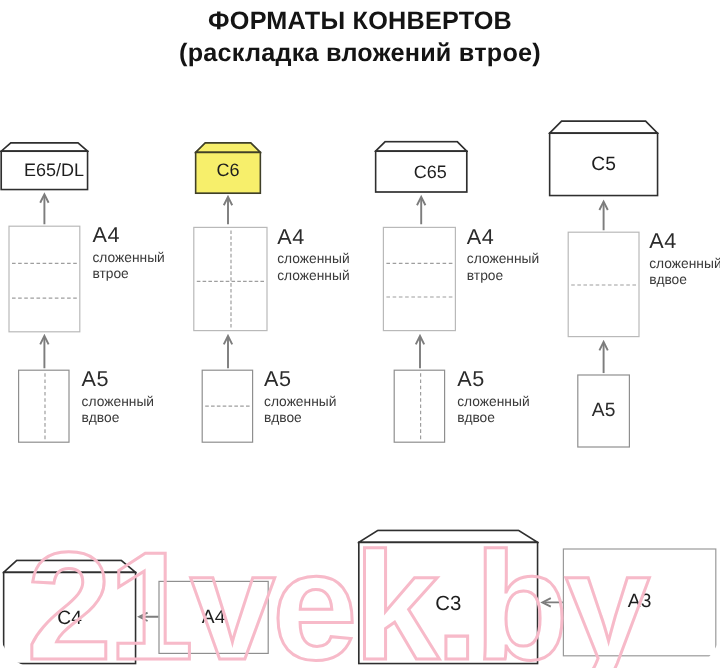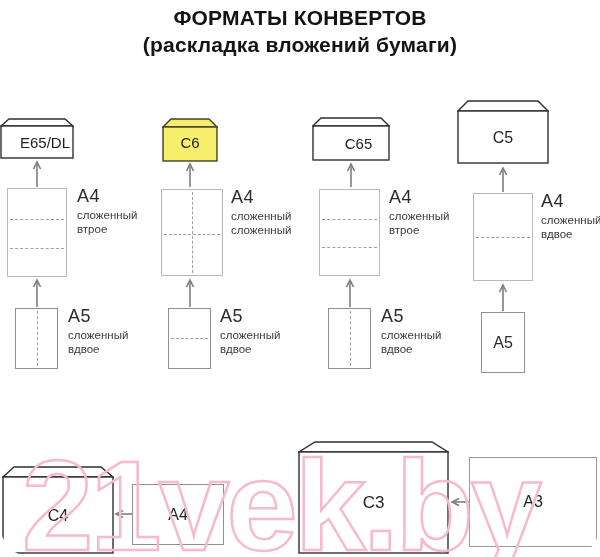--- a/index.html
+++ b/index.html
@@ -40,21 +40,21 @@
     color:transparent;-webkit-text-stroke:2.5px var(--wm,#f7bac9);
   }
 </style>
 </head>
 <body>
 
 <div id="stage">
 
   <div class="title">
     <div>ФОРМАТЫ КОНВЕРТОВ</div>
-    <div>(раскладка вложений бумаги)</div>
+    <div>(раскладка вложений втрое)</div>
   </div>
 
   <div class="env env-white" style="left:0;top:118px;width:90px;height:41px">
     <svg width="74" height="41" viewBox="0 0 74 41">
       <polygon points="9,1 65,1 73,8 1,8"></polygon>
       <rect x="1" y="8" width="72" height="32"></rect>
     </svg>
     <span class="env-label" style="top:8px;bottom:0;font-size:15px">E65/DL</span>
   </div>
   <div class="arrow" style="left:31px;top:160px">

